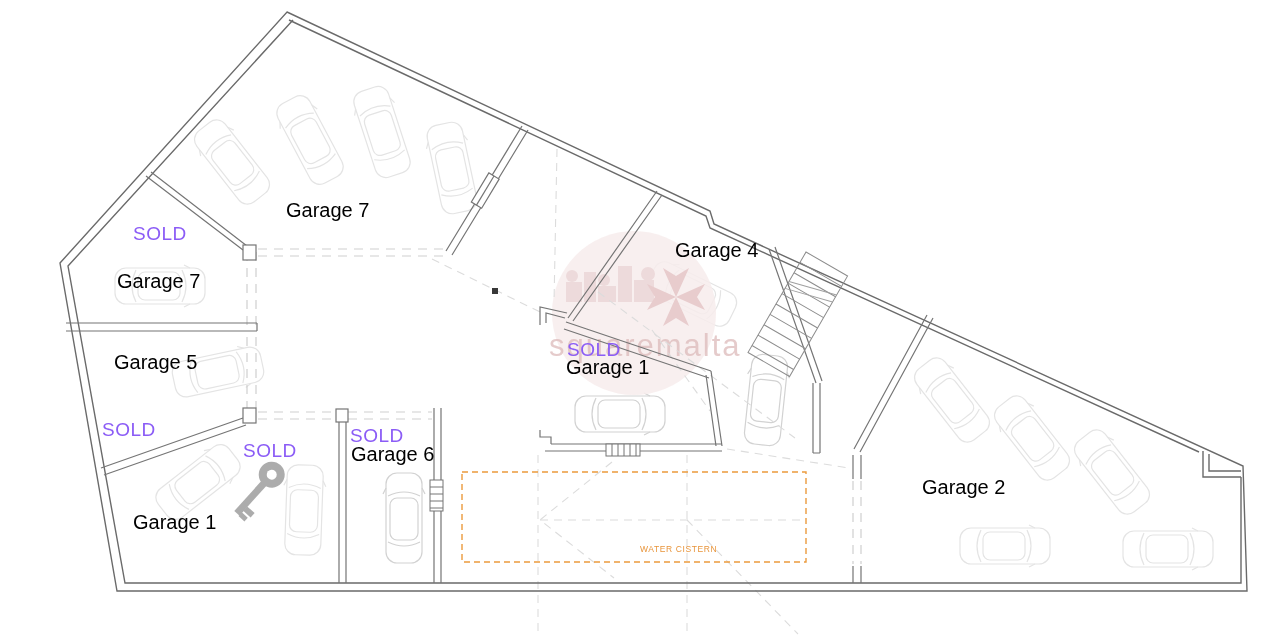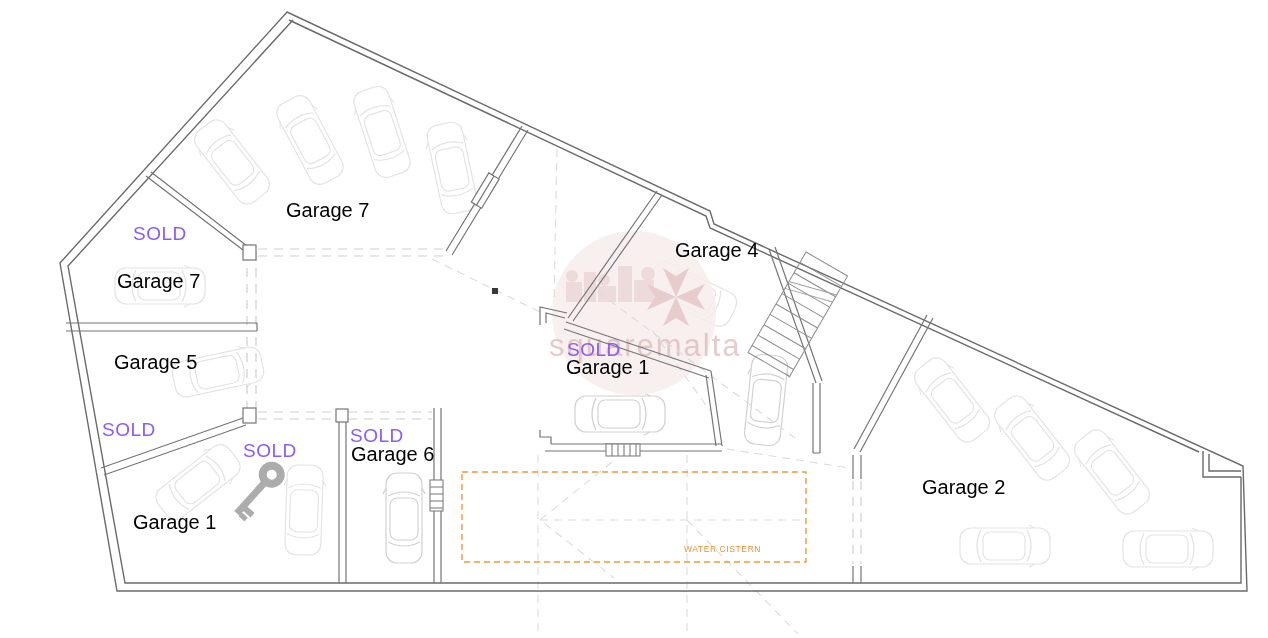--- a/index.html
+++ b/index.html
@@ -3,21 +3,21 @@
 <meta charset="utf-8">
 <style>
   html,body{margin:0;padding:0;background:#ffffff;}
   #plan{position:relative;width:1268px;height:638px;background:#ffffff;overflow:hidden;
         font-family:"Liberation Sans", sans-serif;}
   #plan svg{position:absolute;left:0;top:0;z-index:1;}
   .lbl{position:absolute;z-index:3;font-size:20px;color:#000000;white-space:nowrap;}
   .sold{position:absolute;z-index:3;font-size:19px;font-weight:normal;color:#8b5cf6;
         letter-spacing:.5px;white-space:nowrap;}
   .cistern-lbl{position:absolute;z-index:3;font-size:8.5px;color:#e8943a;
-        letter-spacing:.6px;width:165px;text-align:center;white-space:nowrap;}
+        letter-spacing:.6px;width:165px;text-align:left;white-space:nowrap;}
 </style>
 </head>
 <body>
 
 <div id="plan">
 
 <svg width="1268" height="638" viewBox="0 0 1268 638">
 
   <defs>
     <g id="car">

